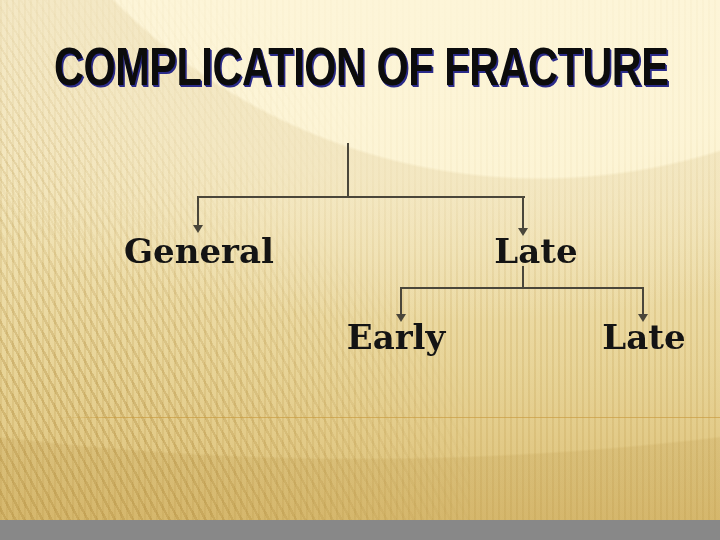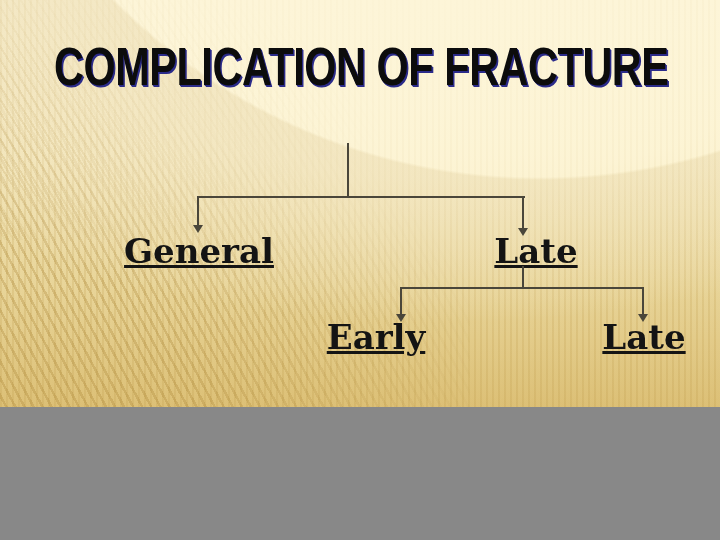--- a/index.html
+++ b/index.html
@@ -7,21 +7,21 @@
     --title_shadow:#2b2b8a;
     --connector_line:#4a463a;
     --label_text:#141414;
     --background_top:#fdf5d8;
     --background_bottom:#e2c77e;
     --stripe:#bc9846;
     --divider:#c89a3e;
   }
   html,body{margin:0;padding:0;background:#888;}
   .slide{
-    position:relative;width:720px;height:407px;overflow:hidden;
+    position:relative;width:720px;height:520px;overflow:hidden;
     font-family:"Liberation Sans",sans-serif;
     background:linear-gradient(180deg,var(--background_top) 0%,#fbf1c9 38%,#f0dfa6 70%,var(--background_bottom) 100%);
   }
   .layer{position:absolute;inset:0;pointer-events:none;}
   .stripes-v{
     background:repeating-linear-gradient(90deg,
       rgba(188,152,70,0.20) 0px, rgba(188,152,70,0.20) 2px,
       rgba(255,248,220,0.0) 2px, rgba(255,248,220,0.0) 6px);
   }
   .stripes-diag-tl{
@@ -61,21 +61,21 @@
   }
   .tl{position:absolute;background:var(--connector_line);}
   .arrow-down{
     position:absolute;width:0;height:0;
     border-left:5px solid transparent;border-right:5px solid transparent;
     border-top:8px solid var(--connector_line);
   }
   .node-label{
     position:absolute;width:200px;text-align:center;white-space:nowrap;
     font-family:"DejaVu Serif","Liberation Serif",serif;
-    font-weight:bold;font-size:34px;line-height:1;color:var(--label_text);text-decoration:underline;
+    font-weight:bold;font-size:34px;line-height:1;color:var(--label_text);
   }
   .footer-divider{
     position:absolute;left:57px;top:417px;width:663px;height:1px;
     background:linear-gradient(90deg, rgba(200,154,62,0) 0%, rgba(200,154,62,0.65) 8%, rgba(200,154,62,0.65) 100%);
   }
 </style>
 </head>
 <body>
 
 <div class="slide">
@@ -107,19 +107,19 @@
     <div class="tl" style="left:522px;top:266px;width:2px;height:22px;"></div>
 
     <div class="tl" style="left:400px;top:287px;width:244px;height:2px;"></div>
 
     <div class="tl" style="left:400px;top:287px;width:2px;height:28px;"></div>
     <div class="arrow-down" style="left:396px;top:314px;"></div>
 
     <div class="tl" style="left:642px;top:287px;width:2px;height:28px;"></div>
     <div class="arrow-down" style="left:638px;top:314px;"></div>
 
-    <div class="node-label" style="left:276px;top:320px;">Early</div>
+    <div class="node-label" style="left:296px;top:320px;">Early</div>
     <div class="node-label" style="left:544px;top:320px;">Late</div>
   </div>
 
   <div class="footer-divider"></div>
 
 </div>
 
 </body></html>

